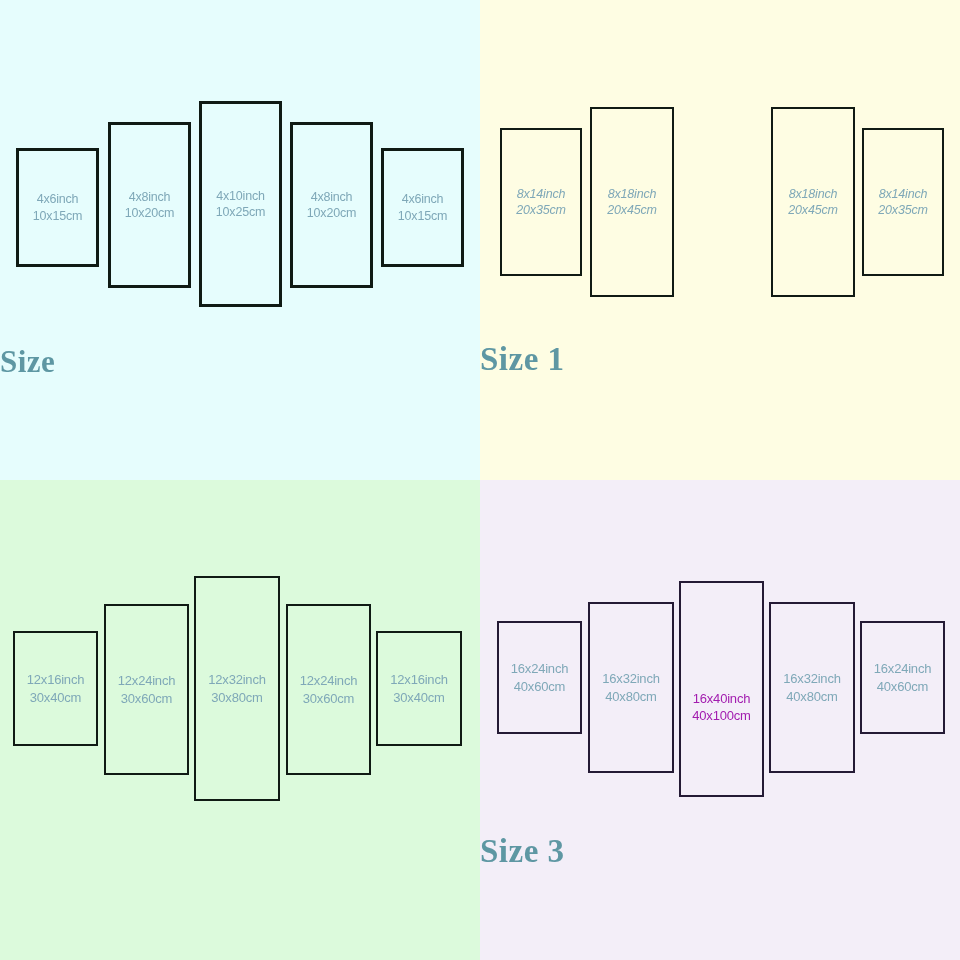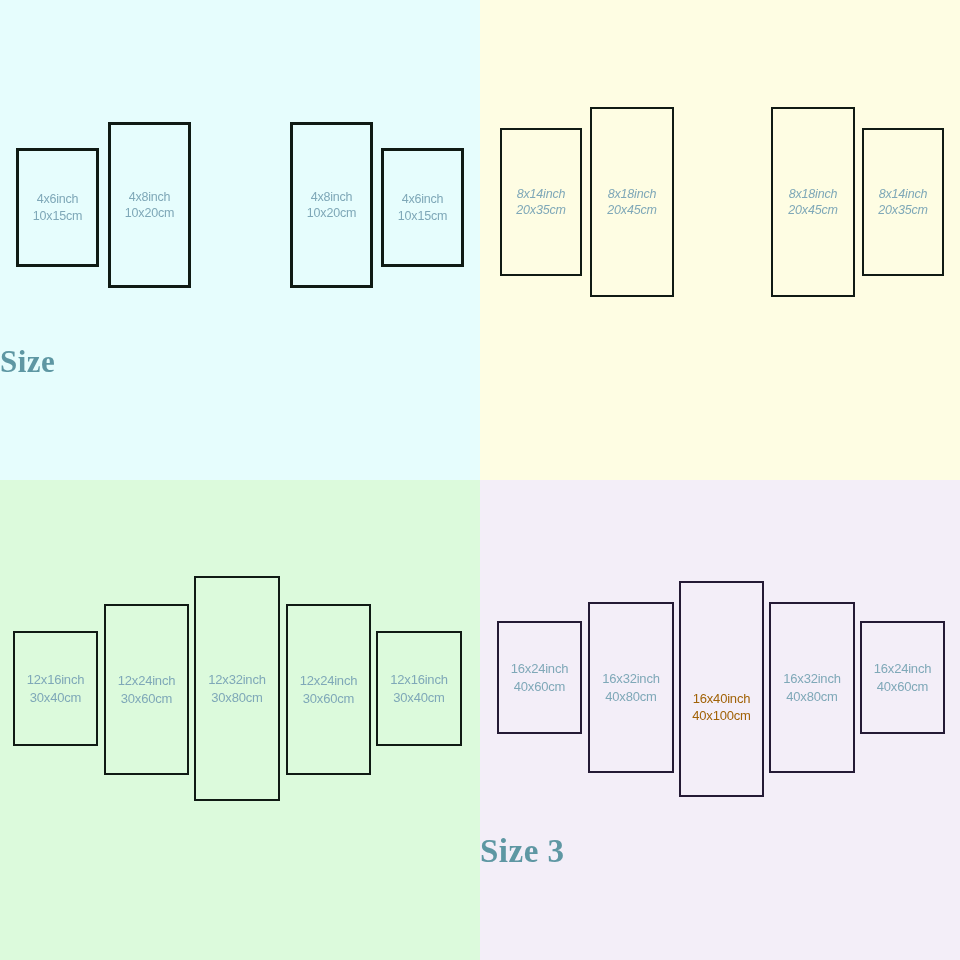--- a/index.html
+++ b/index.html
@@ -87,20 +87,26 @@
             <span class="ln">4x6inch</span>
             <span class="ln">10x15cm</span>
           </div>
         </div>
         <div class="panel" style="left: 108px; top: 122px; width: 83px; height: 166px; border: 3px solid rgb(16, 26, 20);">
           <div class="panel-label" style="color: rgb(127, 168, 184);">
             <span class="ln">4x8inch</span>
             <span class="ln">10x20cm</span>
           </div>
         </div>
+        <div class="panel" style="left: 199px; top: 101px; width: 83px; height: 206px; border: 3px solid rgb(16, 26, 20);">
+          <div class="panel-label" style="color: rgb(127, 168, 184);">
+            <span class="ln">4x10inch</span>
+            <span class="ln">10x25cm</span>
+          </div>
+        </div>
         <div class="panel" style="left: 290px; top: 122px; width: 83px; height: 166px; border: 3px solid rgb(16, 26, 20);">
           <div class="panel-label" style="color: rgb(127, 168, 184);">
             <span class="ln">4x8inch</span>
             <span class="ln">10x20cm</span>
           </div>
         </div>
         <div class="panel" style="left: 381px; top: 148px; width: 83px; height: 119px; border: 3px solid rgb(16, 26, 20);">
           <div class="panel-label" style="color: rgb(127, 168, 184);">
             <span class="ln">4x6inch</span>
             <span class="ln">10x15cm</span>
@@ -128,20 +134,21 @@
             <span class="ln">8x18inch</span>
             <span class="ln">20x45cm</span>
           </div>
         </div>
         <div class="panel" style="left: 382px; top: 128px; width: 82px; height: 148px; border: 2.6px solid rgb(16, 26, 20);">
           <div class="panel-label" style="color: rgb(127, 168, 184);">
             <span class="ln">8x14inch</span>
             <span class="ln">20x35cm</span>
           </div>
         </div>
+        <div class="group-title" style="top: 341px; font-size: 33px; color: rgb(94, 151, 163);">Size 1</div>
       </div>
     </div>
     <div class="quadrant q-2" style="background: rgb(220, 250, 220);">
       <div class="panel-group">
         <div class="panel" style="left: 13px; top: 151px; width: 85px; height: 115px; border: 2.4px solid rgb(16, 26, 20);">
           <div class="panel-label" style="color: rgb(127, 168, 184);">
             <span class="ln">12x16inch</span>
             <span class="ln">30x40cm</span>
           </div>
         </div>
@@ -179,21 +186,21 @@
             <span class="ln">40x60cm</span>
           </div>
         </div>
         <div class="panel" style="left: 108px; top: 122px; width: 86px; height: 171px; border: 2.4px solid rgb(36, 26, 53);">
           <div class="panel-label" style="color: rgb(127, 168, 184);">
             <span class="ln">16x32inch</span>
             <span class="ln">40x80cm</span>
           </div>
         </div>
         <div class="panel" style="left: 199px; top: 101px; width: 85px; height: 216px; border: 2.4px solid rgb(36, 26, 53);">
-          <div class="panel-label" style="color: #a16207; margin-top: 36px;">
+          <div class="panel-label" style="color: #a21caf; margin-top: 36px;">
             <span class="ln">16x40inch</span>
             <span class="ln">40x100cm</span>
           </div>
         </div>
         <div class="panel" style="left: 289px; top: 122px; width: 86px; height: 171px; border: 2.4px solid rgb(36, 26, 53);">
           <div class="panel-label" style="color: rgb(127, 168, 184);">
             <span class="ln">16x32inch</span>
             <span class="ln">40x80cm</span>
           </div>
         </div>

